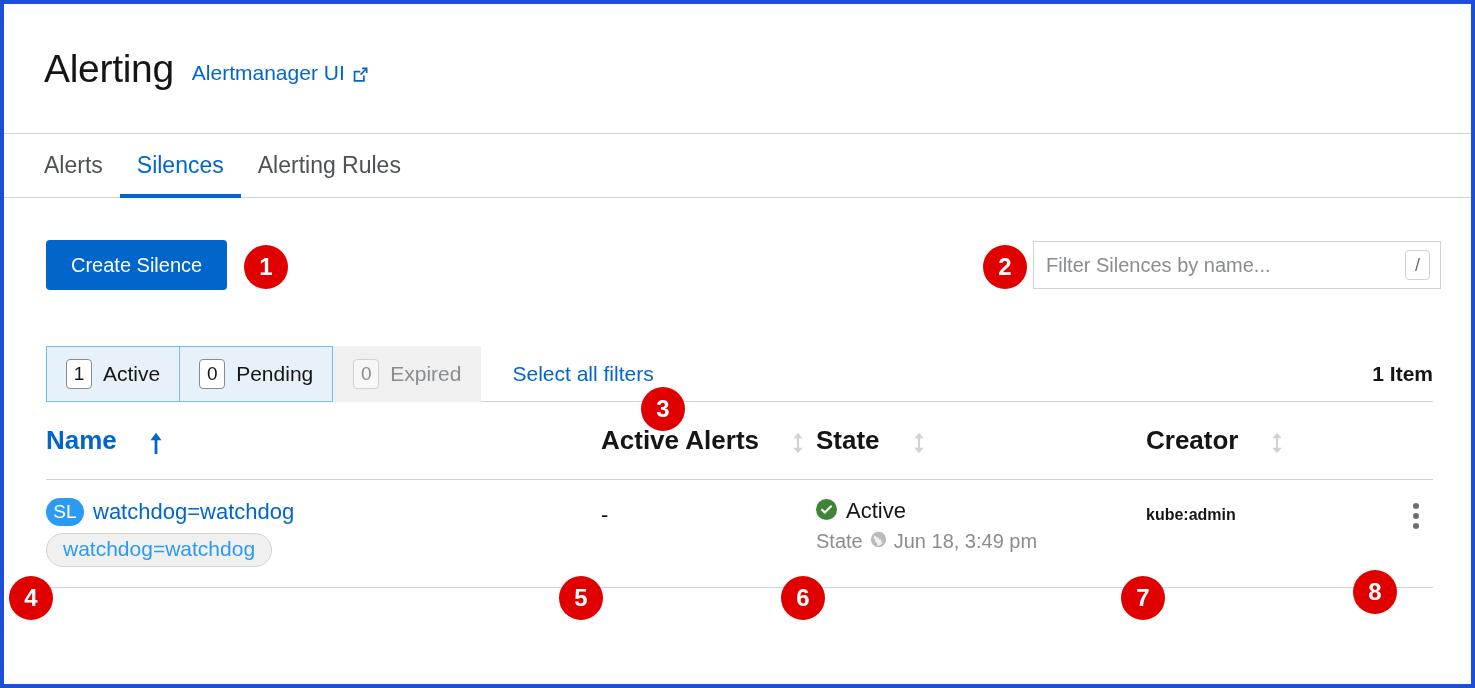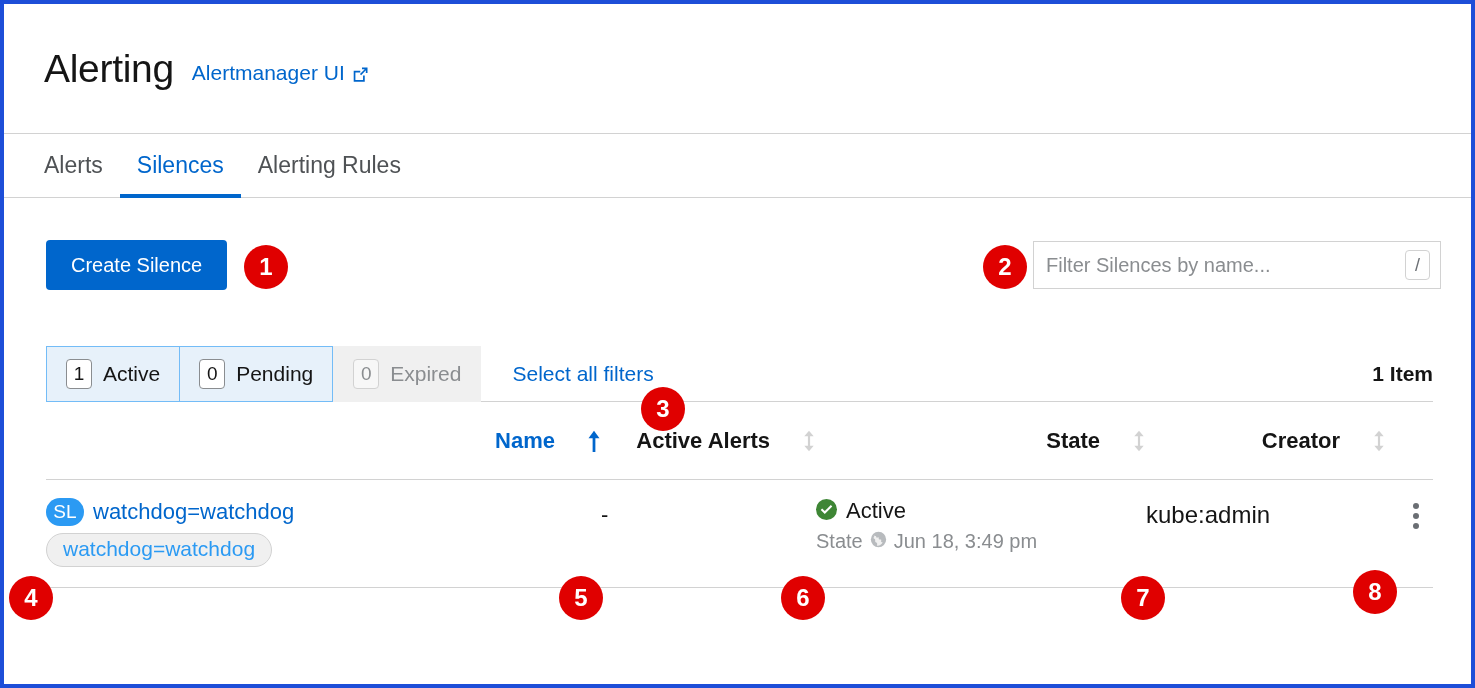--- a/index.html
+++ b/index.html
@@ -193,25 +193,24 @@
   .thead {
     display: flex;
     align-items: center;
     height: 78px;
     border-bottom: 1px solid #d2d2d2;
   }
   .th {
     display: flex;
     align-items: center;
     gap: 32px;
-    font-size: 22px;
+    font-size: 26px;
     font-weight: 700;
     color: #151515;
     cursor: pointer;
-    justify-content: flex-end;
   }
   .th.sorted { color: #0066cc; }
   .col-name   { width: 555px; }
   .col-firing { width: 215px; }
   .col-state  { width: 330px; }
   .col-creator{ width: 240px; }
   .col-kebab  { flex: 1; display: flex; justify-content: flex-end; }
 
   .sort-arrow { width: 14px; height: 22px; flex: 0 0 auto; }
 
@@ -254,21 +253,21 @@
   }
   .dash { font-size: 22px; color: #151515; line-height: 34px; }
 
   .state-cell { display: flex; flex-direction: column; gap: 6px; }
   .state-line { display: flex; align-items: center; gap: 9px; }
   .state-text { font-size: 22px; color: #151515; }
   .ends-line {
     display: flex; align-items: center; gap: 7px;
     font-size: 20px; color: #8a8d90;
   }
-  .creator-text { font-size: 24px; color: #151515; line-height: 34px; }
+  .creator-text { font-size: 16px; color: #151515; line-height: 34px; font-weight: bold; }
 
   .kebab {
     width: 34px; height: 36px;
     display: flex; flex-direction: column;
     align-items: center; justify-content: center;
     gap: 4px;
     cursor: pointer;
   }
   .kebab i { width: 6px; height: 6px; border-radius: 50%; background: #6a6e73; display: block; }
 

